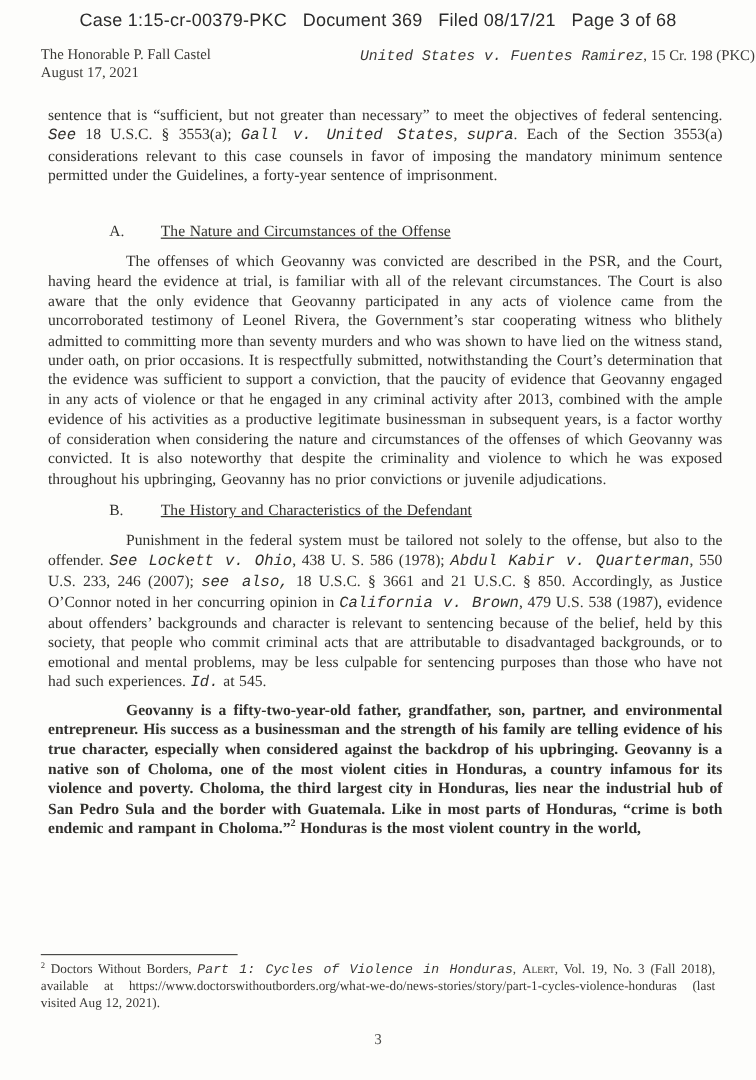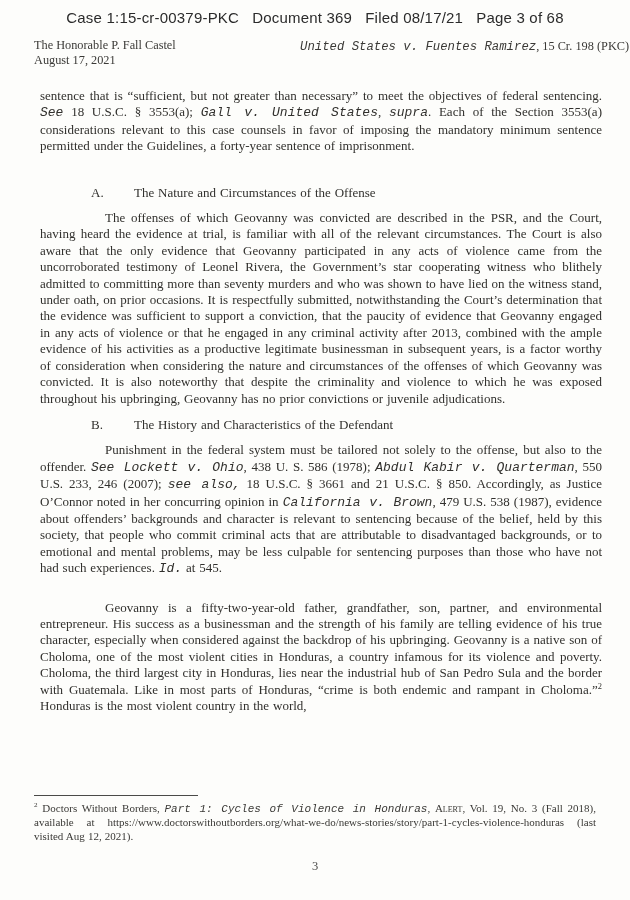--- a/index.html
+++ b/index.html
@@ -31,25 +31,25 @@
   .doc-body{
     position:absolute;top:88px;left:40px;width:562px;
     font-size:13px;line-height:16.4px;
     text-align:justify;
     word-spacing:0.6px;
   }
   .para{margin:0;}
   .para.indent{text-indent:65px;}
   .heading{margin:0;white-space:nowrap;}
   .hnum{display:inline-block;margin-left:51px;width:43px;}
-  .htitle{}
+  .htitle{text-decoration:underline;}
   .mt30{margin-top:30px;}
   .mt10{margin-top:10px;}
   .mt9{margin-top:9px;}
-  .mt6{margin-top:22px;}
+  .mt6{margin-top:6px;font-weight:bold;}
   .fn-rule{
     position:absolute;top:795px;left:34px;width:164px;
     border-top:1.7px solid #4a4a48;
   }
   .footnote{
     position:absolute;top:802px;left:34px;width:562px;
     font-size:11px;line-height:13.3px;
     text-align:justify;color:#3a3936;
     word-spacing:0.4px;
   }

